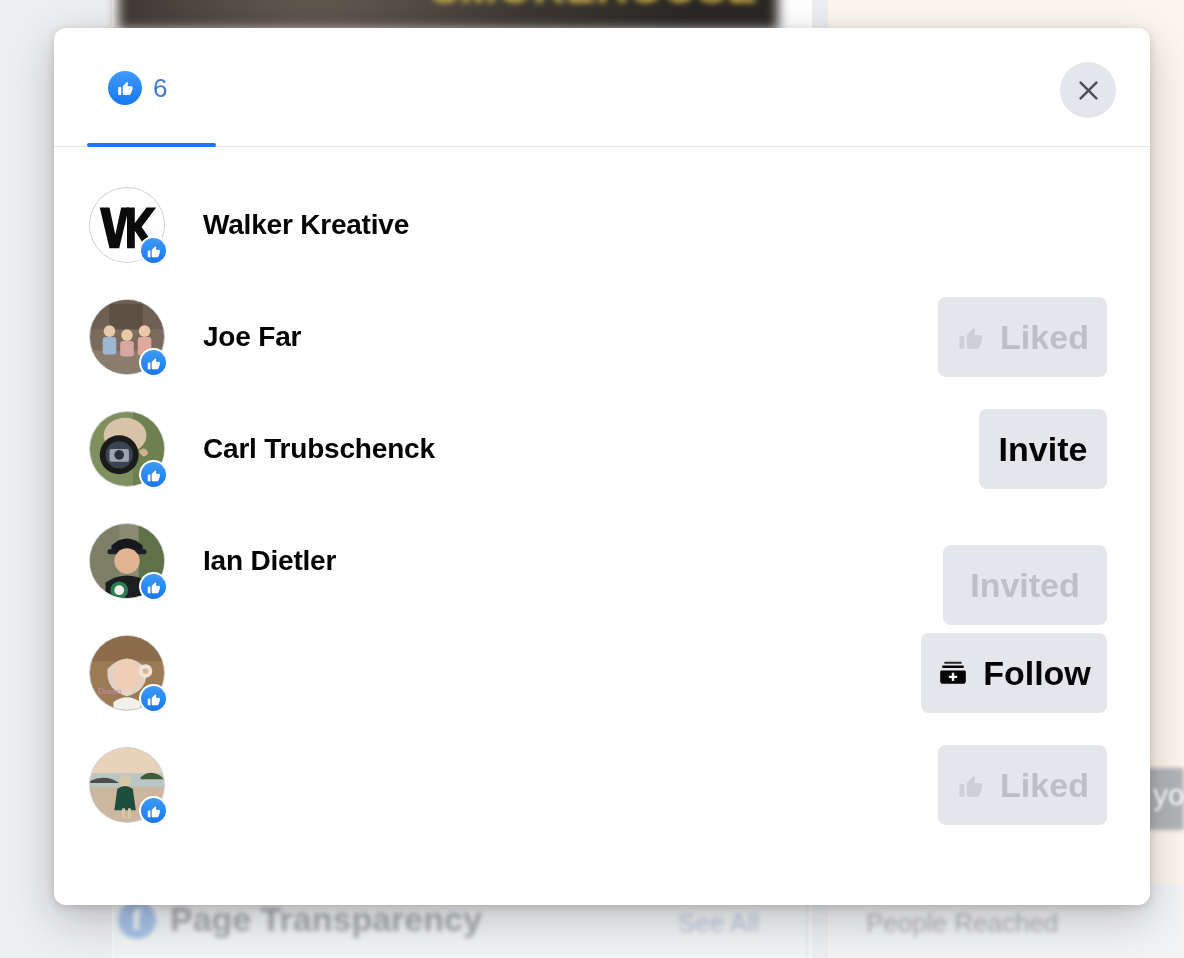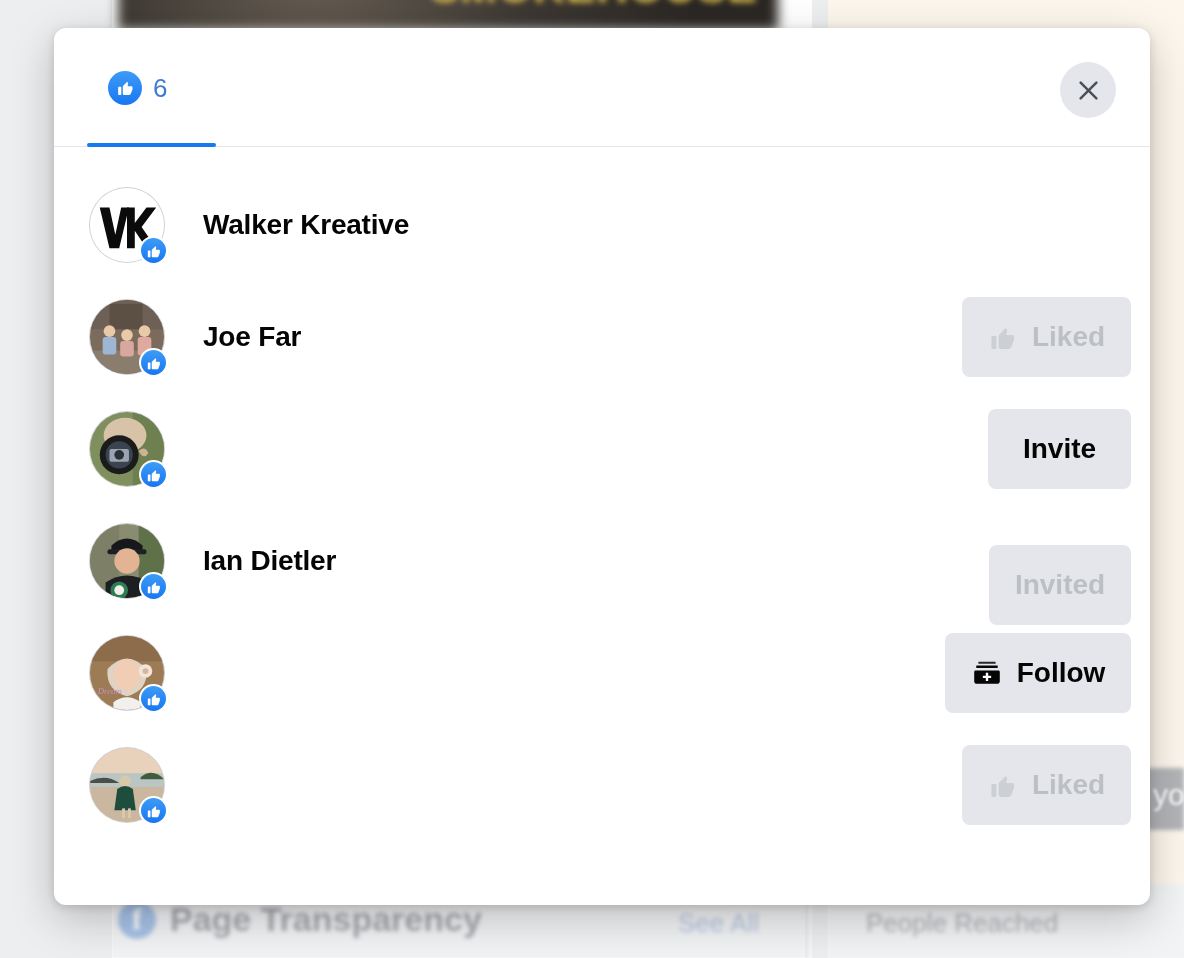--- a/index.html
+++ b/index.html
@@ -131,40 +131,39 @@
     position: absolute; right: 34px; top: 34px;
     width: 56px; height: 56px; border-radius: 50%;
     background: #e4e6eb; border: none;
     display: flex; align-items: center; justify-content: center;
     cursor: pointer;
   }
   #close-button svg { width: 27px; height: 27px; display: block; }
 
   
   #people-list {
-    padding: 22px 16px 0 32px;
+    padding: 22px 40px 0 32px;
   }
   .person-row {
     display: flex; align-items: center;
     height: 112px;
     padding: 0 3px;
     position: relative;
   }
   .avatar-wrap {
     position: relative;
     width: 76px; height: 76px;
     flex: 0 0 auto;
   }
   .avatar {
     width: 76px; height: 76px; border-radius: 50%;
     overflow: hidden;
     border: 1px solid rgba(0,0,0,0.08);
     background: #dfe1e5;
     position: relative;
-    font-style: italic;
   }
   .avatar svg { display: block; width: 100%; height: 100%; }
   .avatar-like-badge {
     position: absolute; right: -3px; bottom: -2px;
     width: 29px; height: 29px; border-radius: 50%;
     background: linear-gradient(180deg,#3d9bf7 0%,#1877f2 100%);
     border: 2px solid #ffffff;
     display: flex; align-items: center; justify-content: center;
   }
   .avatar-like-badge svg { width: 16px; height: 16px; display: block; }
@@ -177,40 +176,40 @@
     letter-spacing: -0.2px;
     white-space: nowrap;
   }
   .row-spacer { flex: 1 1 auto; }
 
   .action-btn {
     border: none;
     border-radius: 8px;
     background: #e4e6eb;
     font-family: "Liberation Sans", sans-serif;
-    font-size: 28px;
+    font-size: 34px;
     font-weight: 700;
     color: #050505;
     height: 80px;
     padding: 0 26px;
     display: flex; align-items: center; justify-content: center; gap: 14px;
     cursor: pointer;
     flex: 0 0 auto;
   }
   .action-btn.disabled {
     color: #bcc0c4;
     cursor: default;
   }
   .action-btn .btn-icon { display: flex; align-items: center; }
   .action-btn svg { display: block; }
   .thumb-gray { width: 30px; height: 30px; }
   .follow-icon { width: 32px; height: 32px; }
   .btn-liked { width: 169px; }
-  .btn-invite { width: 143px; }
-  .btn-invited { width: 142px; margin-top: 48px; }
+  .btn-invite { width: 128px; }
+  .btn-invited { width: 164px; margin-top: 48px; }
   .btn-follow { width: 186px; }
 </style>
 </head>
 <body>
 
 <div id="backdrop">
   <div class="bd-page"></div>
   <div class="bd-right-col"></div>
   <div class="bd-cover"></div>
 
@@ -321,20 +320,21 @@
             <circle cx="30" cy="44" r="5" fill="#2a3038"></circle>
             <path d="M50 40 q6 -6 10 2 q-5 8 -10 -2z" fill="#cdb392"></path>
           </svg>
         </div>
         <span class="avatar-like-badge">
           <svg viewBox="0 0 24 24" fill="#ffffff">
               <path d="M9.2 21.5h7.3c1 0 1.9-.6 2.2-1.5l2.1-5.6c.1-.3.1-.5.1-.8v-1.7c0-.9-.7-1.6-1.6-1.6h-4.7l.7-3.4v-.3c0-.4-.2-.7-.4-1l-.8-.8-5 5.1c-.3.3-.5.7-.5 1.2v8.8c0 .9.7 1.6 1.6 1.6zM3.6 21.5h2.2c.5 0 .9-.4.9-.9v-8.6c0-.5-.4-.9-.9-.9H3.6c-.5 0-.9.4-.9.9v8.6c0 .5.4.9.9.9z"></path>
             </svg>
         </span>
       </div>
+      <div class="person-name">Carl Trubschenck</div>
       <div class="row-spacer"></div>
       <button class="action-btn btn-invite">
         <span>Invite</span>
       </button>
     </div>
 
     <div class="person-row">
       <div class="avatar-wrap">
         <div class="avatar">
           <svg viewBox="0 0 76 76">

